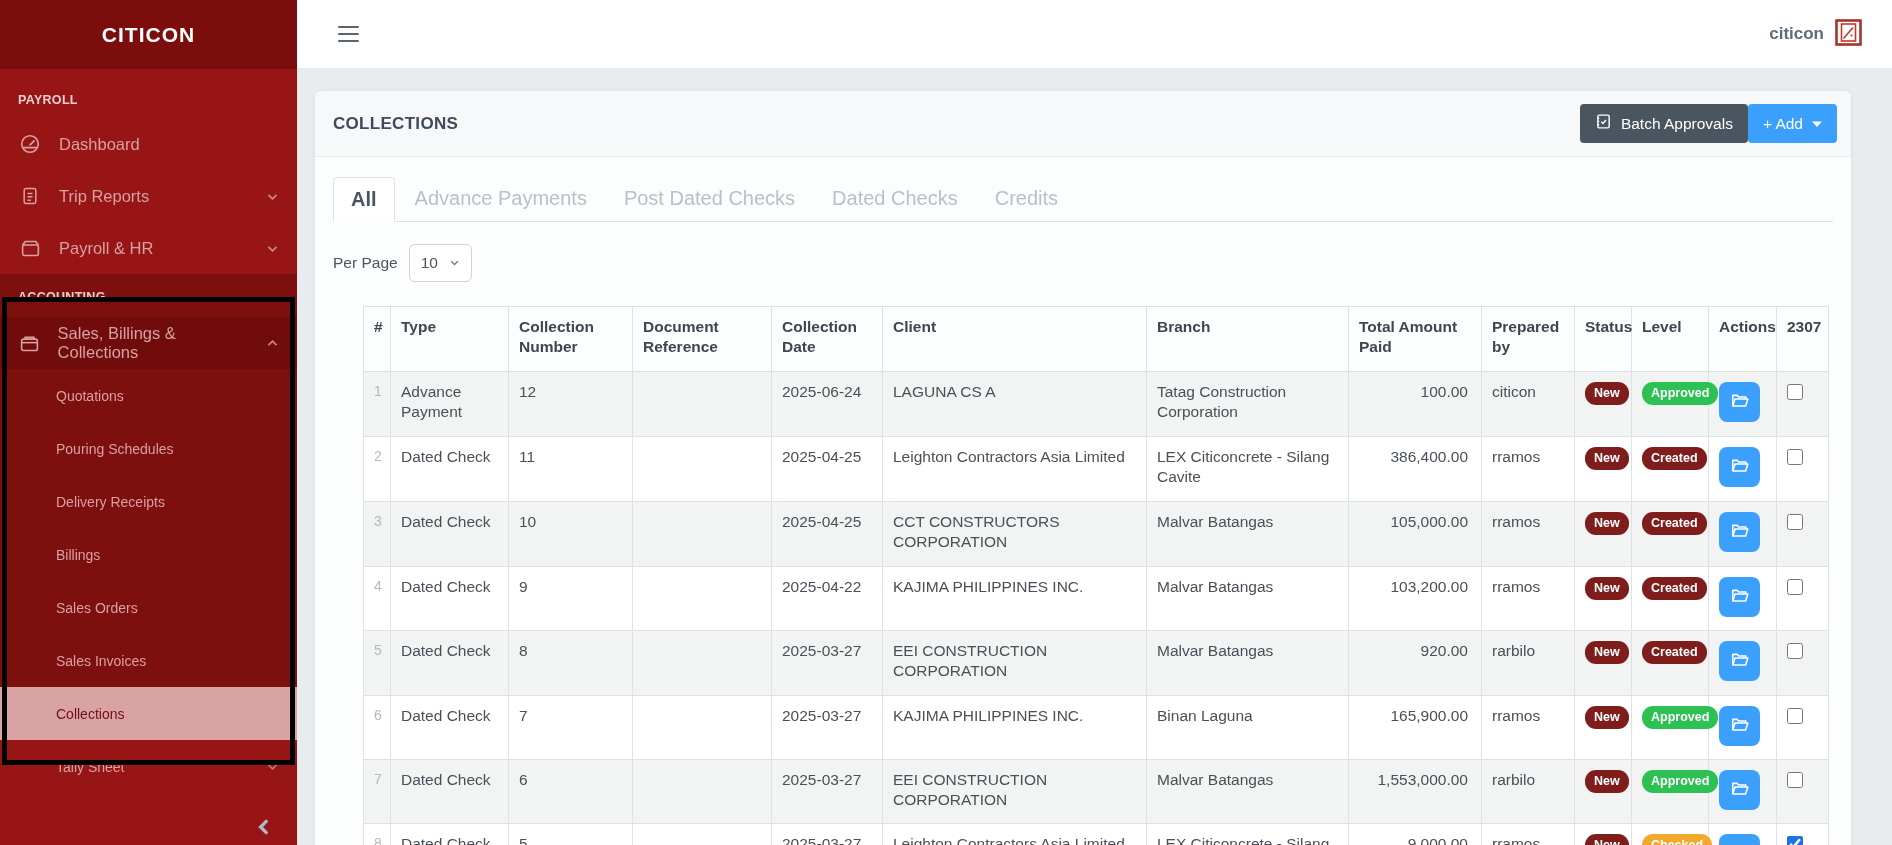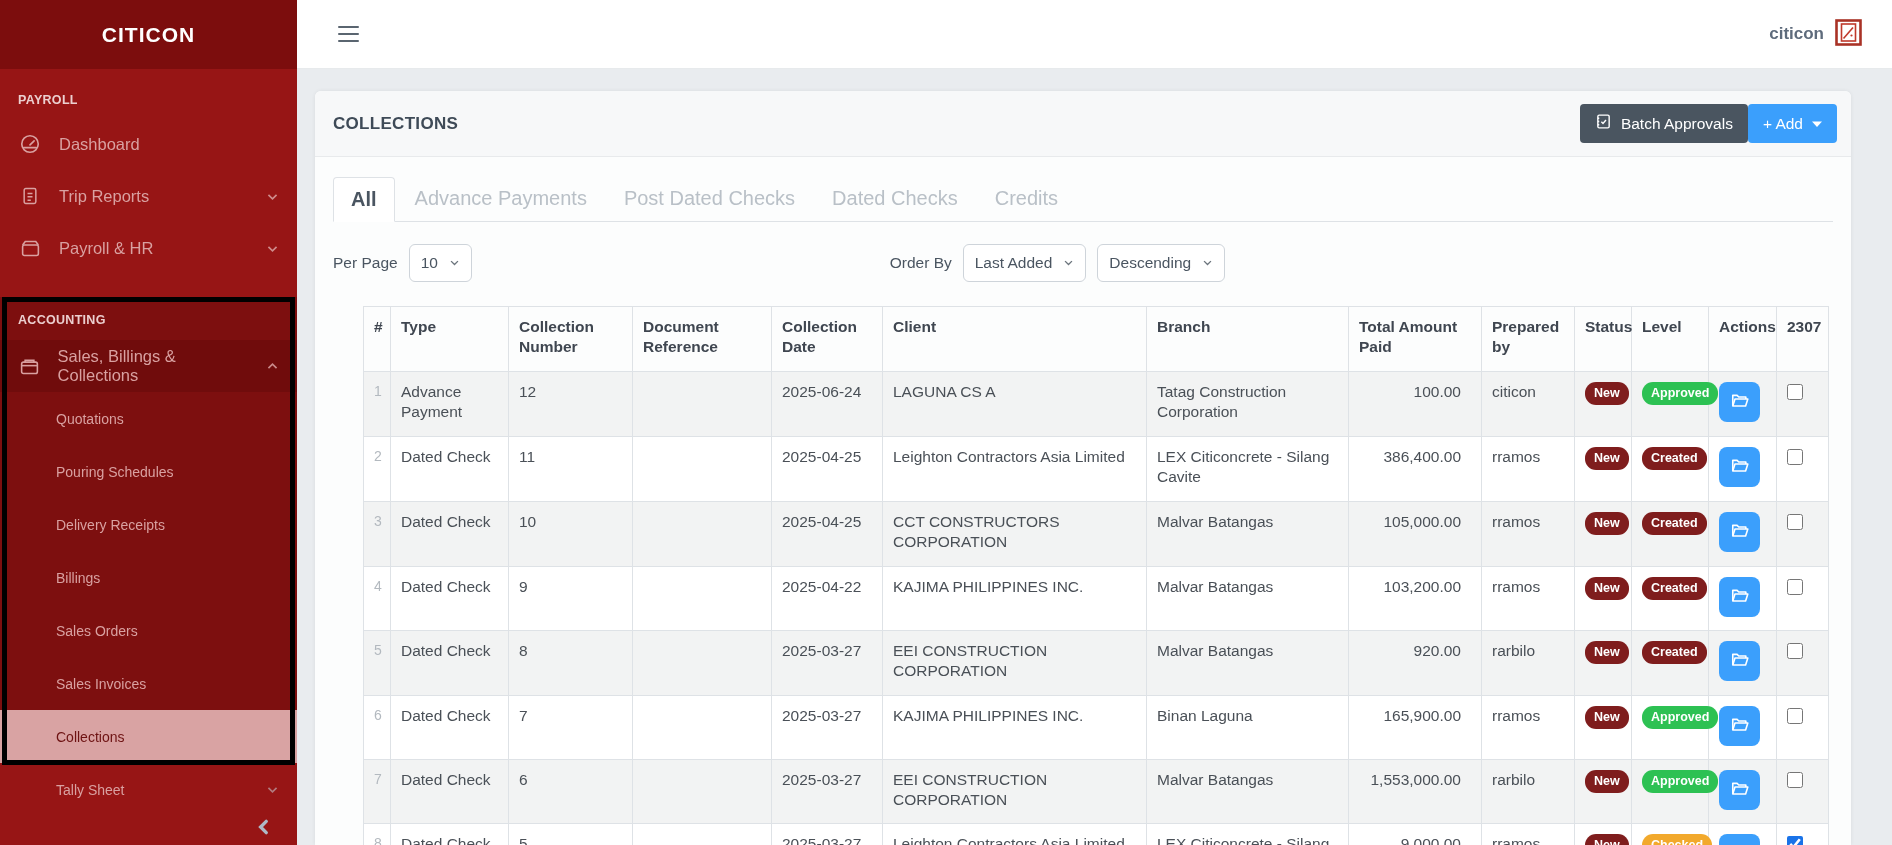--- a/index.html
+++ b/index.html
@@ -4,21 +4,21 @@
 <style>
   * { margin:0; padding:0; box-sizing:border-box; }
   html,body { width:1892px; height:845px; overflow:hidden; }
   body { font-family:"Liberation Sans", sans-serif; display:flex; background:#e9ecef; }
 
   
   .sidebar { width:297px; flex:none; background:#971515; position:relative; color:#dba6a6; }
   .sidebar-brand { height:69px; background:#7c0d0d; display:flex; align-items:center; justify-content:center; }
   .brand-text { color:#ffffff; font-weight:bold; font-size:21px; letter-spacing:1px; }
   .section-label { font-size:12.5px; font-weight:bold; color:#eccfcf; padding:24px 18px 10px 18px; line-height:15px; letter-spacing:.3px; }
-  .payroll-block { padding-bottom:23px; }
+  .payroll-block { }
   .nav-item { height:52px; display:flex; align-items:center; gap:17px; padding:0 18px; font-size:16.5px; color:#d9a1a1; cursor:pointer; }
   .nav-item .nav-icon { width:24px; display:flex; justify-content:center; }
   .nav-chevron { margin-left:auto; display:flex; opacity:.85; }
   .accounting-wrap { background:#7d0f0f; }
   .accounting-wrap .section-label { padding-top:16px; padding-bottom:12px; }
   .parent-item { background:#700c0c; }
   .sub-item { height:53px; display:flex; align-items:center; padding:0 18px 0 56px; font-size:14px; color:#d9a1a1; cursor:pointer; }
   .sub-item.active { background:#d9a3a3; color:#6d1212; }
   .tally-chevron { margin-left:auto; opacity:.55; display:flex; }
   .selection-box { position:absolute; left:2px; top:297px; width:293px; height:468px; border:5px solid #000000; pointer-events:none; }
@@ -55,21 +55,21 @@
   .search-input { width:217px; padding:9px 12px; border:1px solid #ced4da; border-radius:4px; font-size:15px; color:#495057; font-family:"Liberation Sans", sans-serif; background:#ffffff; }
   .search-input::placeholder { color:#9aa4ae; }
 
   .table-wrap { margin-top:24px; }
   table { border-collapse:collapse; table-layout:fixed; width:1465px; margin-left:30px; font-size:15.5px; color:#4a5057; background:#ffffff; }
   th, td { border:1px solid #dee2e6; padding:10px 10px 13px 10px; text-align:left; vertical-align:top; line-height:1.32; }
   th { font-weight:bold; color:#3f4650; background:#fcfdfd; }
   tbody tr:nth-child(odd) { background:#f2f3f3; }
   tbody tr:nth-child(even) { background:#ffffff; }
   td.rownum { color:#b3b9bf; font-size:14px; }
-  td.amount { text-align:right; padding-right:20px; }
+  td.amount { text-align:right; padding-right:13px; }
   .badge { display:inline-block; padding:3px 9px 4px 9px; border-radius:11px; color:#ffffff; font-size:12.5px; font-weight:bold; white-space:nowrap; }
   .badge.gray, .badge.created { background:#7f1d1d; }
   .badge.approved { background:#2dc153; }
   .badge.checked { background:#f2a92c; }
   .action-btn { width:41px; height:40px; background:#3b9ffc; border:none; border-radius:8px; display:flex; align-items:center; justify-content:center; cursor:pointer; }
   .row-check { width:16px; height:16px; accent-color:#1a73e8; cursor:pointer; margin-top:2px; }
 </style>
 </head>
 <body>
 
@@ -249,39 +249,20 @@
             <div class="select">
               <span>10</span>
               <span>
                 <svg width="11" height="11" viewBox="0 0 16 16" fill="none" stroke="#6c757d" stroke-width="2">
                     <path d="M3 6l5 5 5-5"></path>
                   </svg>
               </span>
             </div>
           </div>
 
-          <div class="order-group">
-            <span>Order By</span>
-            <div class="select">
-              <span>Last Added</span>
-              <span>
-                <svg width="11" height="11" viewBox="0 0 16 16" fill="none" stroke="#6c757d" stroke-width="2">
-                    <path d="M3 6l5 5 5-5"></path>
-                  </svg>
-              </span>
-            </div>
-            <div class="select">
-              <span>Descending</span>
-              <span>
-                <svg width="11" height="11" viewBox="0 0 16 16" fill="none" stroke="#6c757d" stroke-width="2">
-                    <path d="M3 6l5 5 5-5"></path>
-                  </svg>
-              </span>
-            </div>
-          </div>
 
         </div>
 
         <div class="table-wrap">
           <table>
             <colgroup>
               <col style="width:27px">
                 <col style="width:118px">
                 <col style="width:124px">
                 <col style="width:139px">

